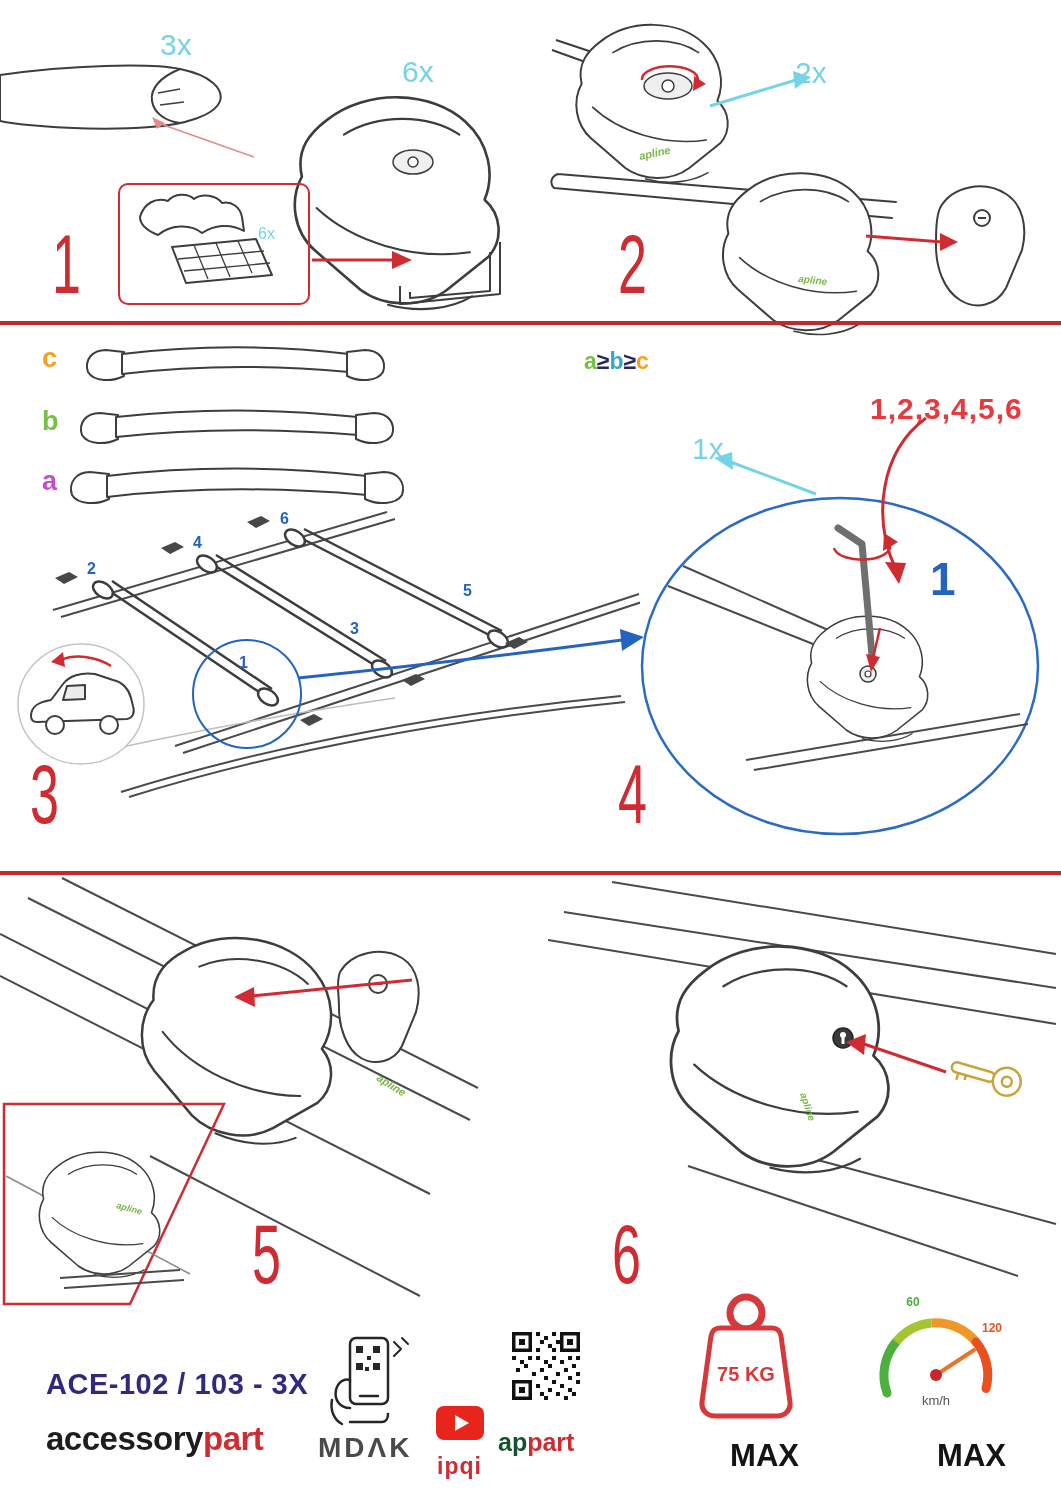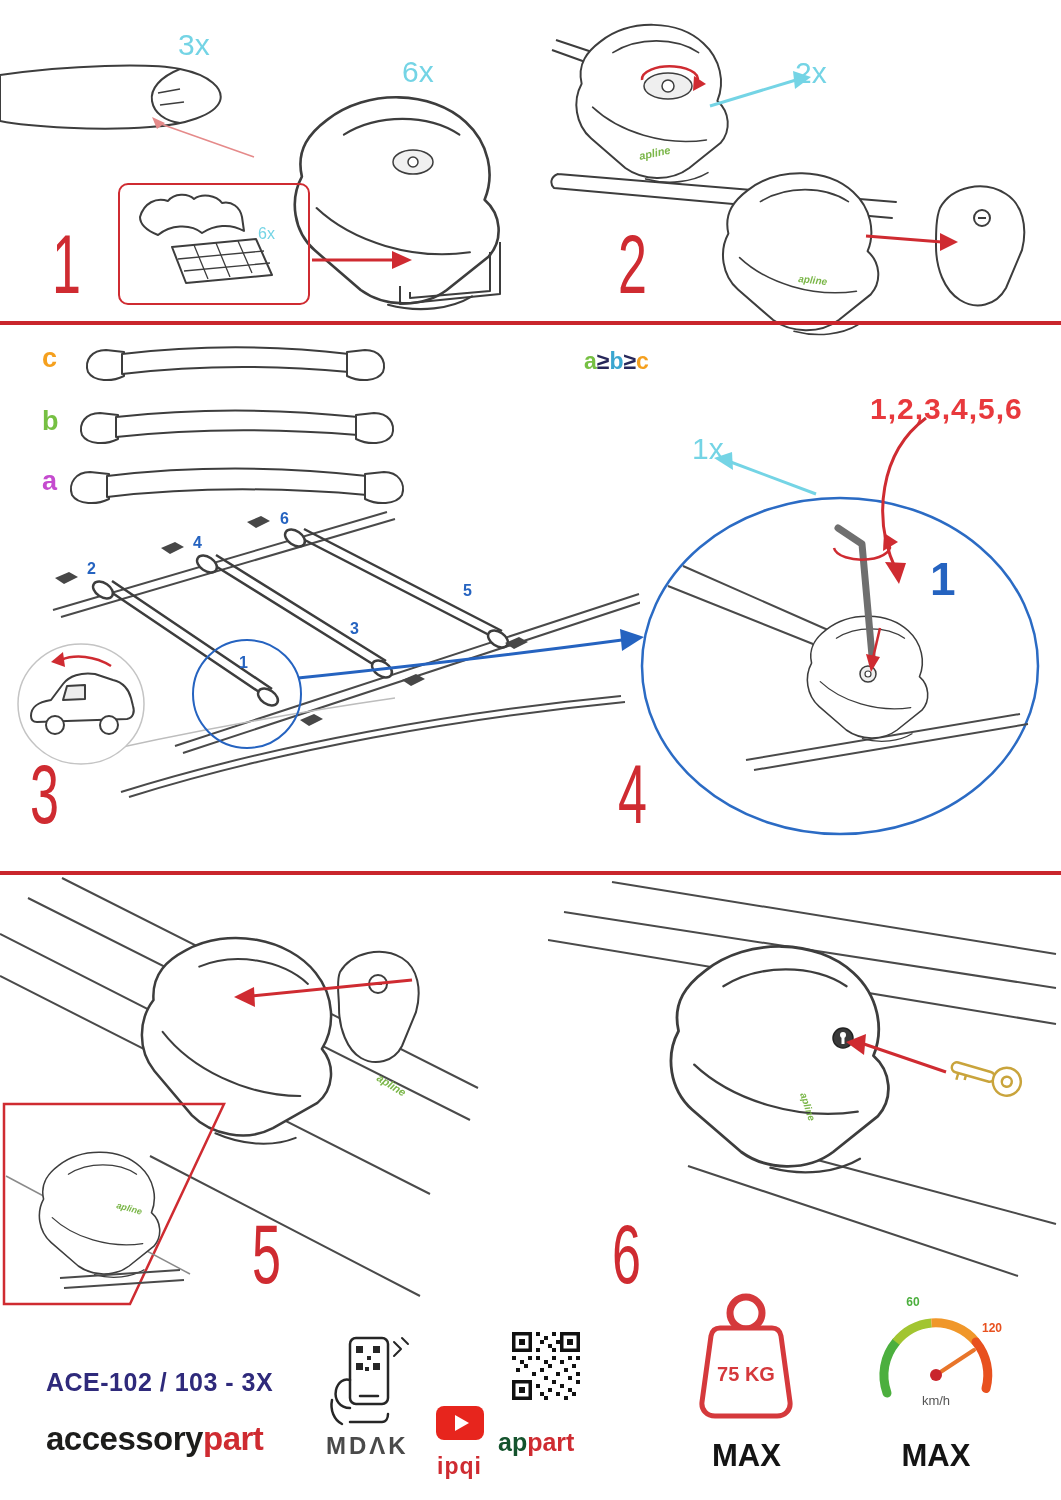--- a/index.html
+++ b/index.html
@@ -13,28 +13,28 @@
   .stepnum { color:#cf2b31; font-size:84px; font-weight:400; line-height:.92;
              transform:scaleX(.62); transform-origin:left top; }
   .divider { position:absolute; left:0; width:100%; height:4px; background:#c9252c; }
   .barlabel { font-size:27px; font-weight:bold; line-height:1; }
   .lab-c { color:#f5a01e; } .lab-b { color:#76c043; } .lab-a { color:#c54bcf; }
   .ineq { font-size:23px; font-weight:bold; line-height:1; }
   .ineq .ga { color:#76c043; } .ineq .gb { color:#3aa6d0; } .ineq .gc { color:#f5a01e; }
   .ineq .gs { color:#27275a; }
   .seq { color:#e8393d; font-size:30px; font-weight:bold; letter-spacing:1px; }
   .bignum-blue { color:#2563c0; font-size:46px; font-weight:bold; }
-  .model { color:#2f2a7b; font-size:25px; font-weight:bold; letter-spacing:.5px; }
+  .model { color:#2f2a7b; font-size:29px; font-weight:bold; letter-spacing:.5px; }
   .brandline { font-size:33px; font-weight:bold; letter-spacing:-.5px; }
   .brandline .blk { color:#1d1d1b; } .brandline .red { color:#cf2b31; }
-  .mdak { color:#4a4a4a; font-size:24px; font-weight:600; letter-spacing:3px;margin-left:8px; }
+  .mdak { color:#4a4a4a; font-size:28px; font-weight:600; letter-spacing:3px; }
   .ipqi { color:#cf2b31; font-size:23px; font-weight:bold; letter-spacing:1px;margin-top:11px; }
   .apline-logo { font-size:25px; font-weight:bold; }
   .apline-logo .gr { color:#14532d; } .apline-logo .red { color:#cf2b31; }
-  .max { color:#141414; font-size:31px; font-weight:bold; text-align:center; }
+  .max { color:#141414; font-size:31px; font-weight:bold; text-align:right; }
   .detail-box { position:absolute; left:118px; top:183px; width:192px; height:122px;
                 border:2px solid #cf2b31; border-radius:10px; }
 </style>
 </head>
 <body>
 
 <div class="page">
 
   <svg width="0" height="0" style="position:absolute" aria-hidden="true">
     <defs>
@@ -47,21 +47,21 @@
     </defs>
   </svg>
 
   <svg class="abs" style="left:0;top:55px" width="235" height="90" viewBox="0 0 235 90">
     <g stroke="#3d3d3d" stroke-width="2" fill="#fff" stroke-linejoin="round">
       <path d="M0,20 C70,10 150,8 180,14 C210,20 224,34 220,46 C215,60 185,70 150,72 C100,76 30,72 0,66 Z"></path>
       <path d="M180,14 C160,22 150,34 152,46 C154,58 165,66 180,68" fill="none"></path>
       <path d="M158,38 l22,-4 M160,50 l24,-3" fill="none" stroke-width="1.5"></path>
     </g>
   </svg>
-  <span class="abs qty" style="left:178px;top:28px">3x</span>
+  <span class="abs qty" style="left:160px;top:28px">3x</span>
 
   <svg class="abs" style="left:150px;top:115px" width="110" height="48" viewBox="0 0 110 48">
     <polygon points="2,2 15,8 7,14" fill="#e58a8a"></polygon>
     <line x1="8" y1="8" x2="104" y2="42" stroke="#e58a8a" stroke-width="1.5"></line>
   </svg>
 
   <svg class="abs" style="left:248px;top:80px" width="300" height="232" viewBox="0 0 300 232">
     <use href="#foot-shape" transform="translate(14,0) scale(1.05)"></use>
     <ellipse cx="165" cy="82" rx="20" ry="12" fill="#f0f0f0" stroke="#3d3d3d" stroke-width="1.5"></ellipse>
     <circle cx="165" cy="82" r="5" fill="#fff" stroke="#3d3d3d" stroke-width="1.5"></circle>

